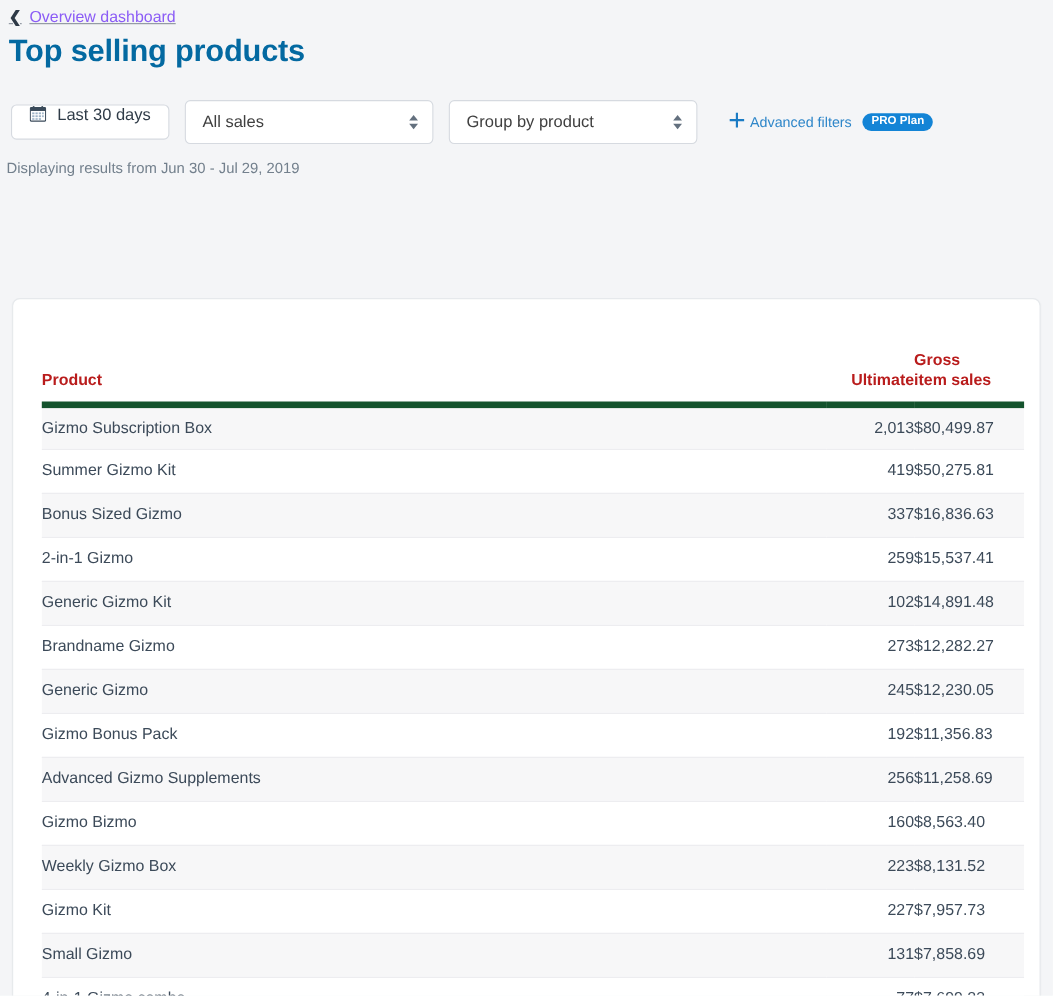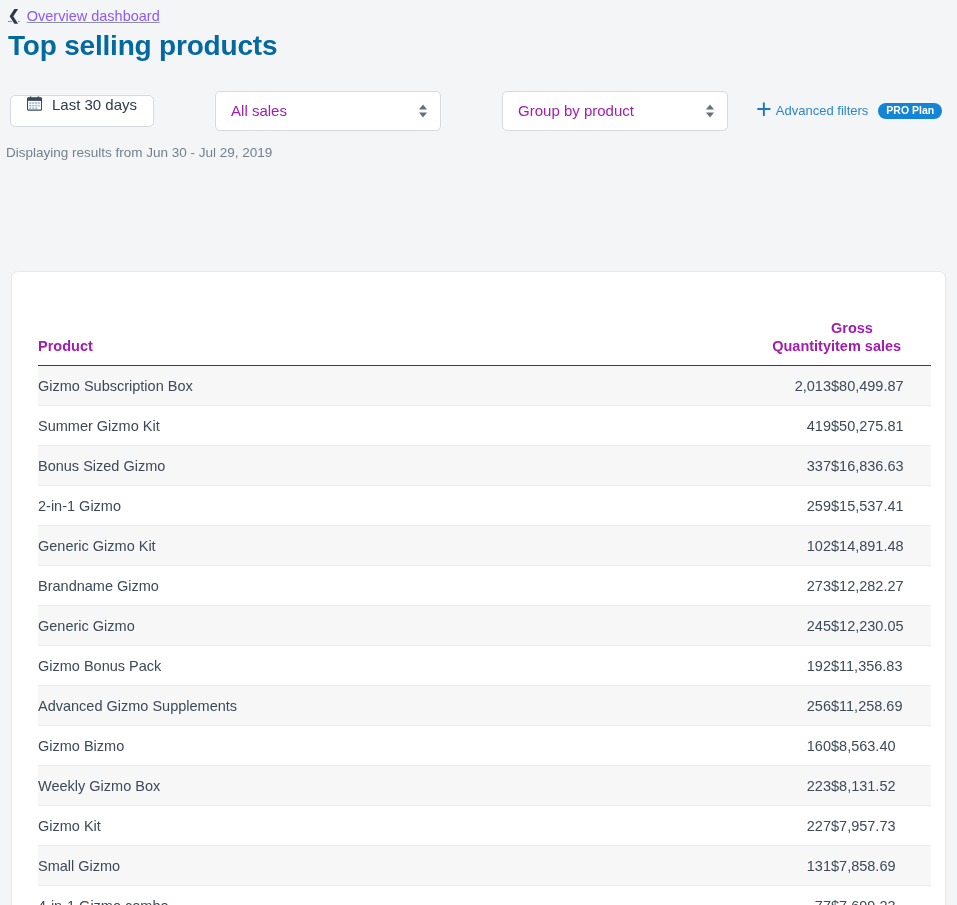--- a/index.html
+++ b/index.html
@@ -55,23 +55,22 @@
   .cal-icon { width: 15px; height: 15px; display: block; }
   .select-box {
     position: relative;
     height: 40px; width: 226px;
     background: #ffffff;
     border: 1px solid #d6dae0;
     border-radius: 5px;
     display: flex; align-items: center;
     padding: 0 30px 0 15px;
     font-size: 15px;
-    color: #a21caf;
+    color: #404040;
     cursor: pointer;
-    margin-left: 47px;
   }
   .select-box.wide { width: 226px; }
   .sel-arrows {
     position: absolute; right: 13px; top: 50%;
     transform: translateY(-50%);
     display: flex; flex-direction: column; gap: 3px;
     line-height: 0;
   }
   .sel-arrows i {
     display: block; width: 0; height: 0;
@@ -128,24 +127,24 @@
   }
   table.data {
     width: 893px;
     margin-left: 26px;
     border-collapse: collapse;
     table-layout: fixed;
   }
   table.data th {
     font-size: 14.5px;
     font-weight: bold;
-    color: #a21caf;
+    color: #b91c1c;
     vertical-align: bottom;
     padding: 0 0 10px 0;
-    border-bottom: 1px solid #14532d;
+    border-bottom: 6px solid #14532d;
     line-height: 1.25;
   }
   th.c-product { text-align: left; padding-left: 11px; width: 713px; }
   th.c-qty     { text-align: right; width: 80px; padding-right: 10px; }
   th.c-gross   { text-align: left; width: 100px; padding-left: 12px; }
   .head-spacer { height: 47px; }
 
   table.data td {
     font-size: 14.5px;
     color: #3c4a59;
@@ -223,21 +222,21 @@
   </div>
 
   <div class="results-note">Displaying results from Jun 30 - Jul 29, 2019</div>
 
   <div class="card">
     <div class="head-spacer"></div>
     <table class="data">
       <thead>
         <tr>
           <th class="c-product">Product</th>
-          <th class="c-qty">Quantity</th>
+          <th class="c-qty">Ultimate</th>
           <th class="c-gross">
             <span>Gross</span><br>
             <span>item sales</span>
           </th>
         </tr>
       </thead>
       <tbody id="tbody">
           <tr>
             <td class="c-product">Gizmo Subscription Box</td>
             <td class="c-qty">2,013</td>

